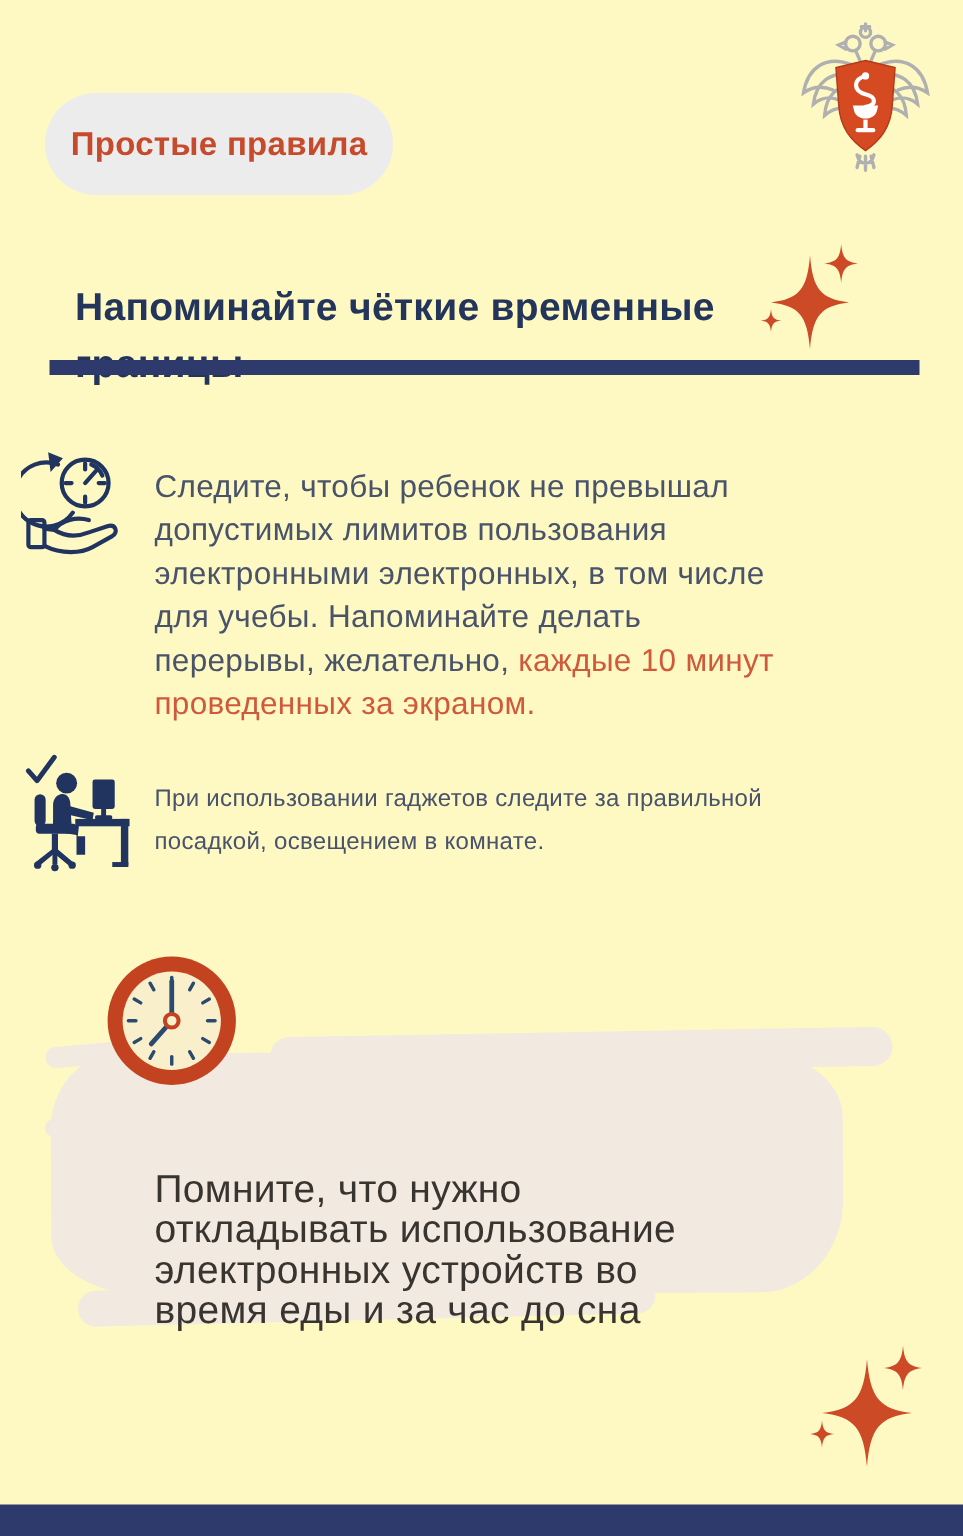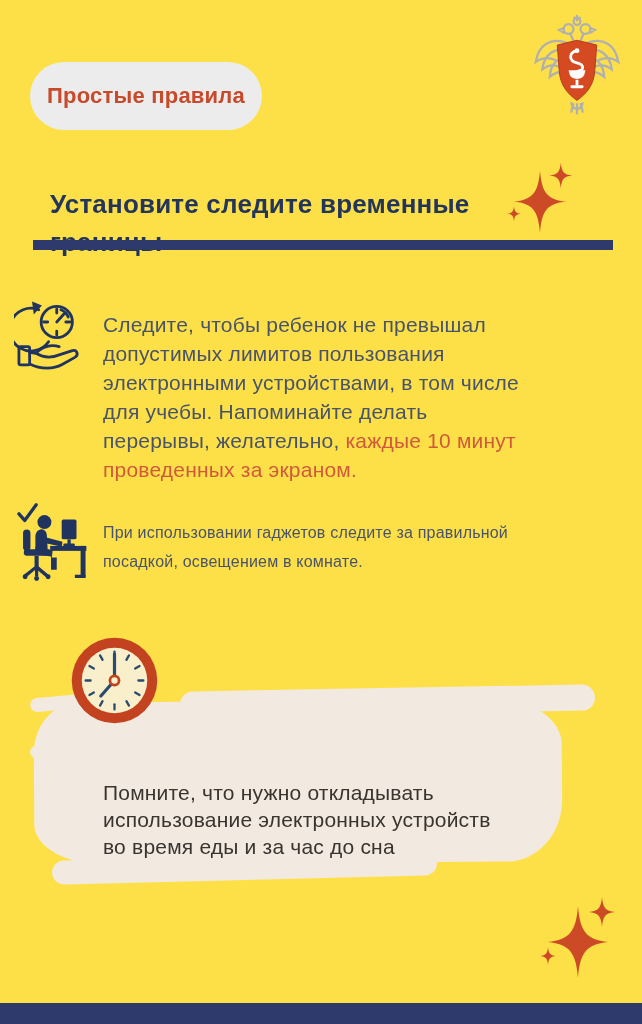--- a/index.html
+++ b/index.html
@@ -1,17 +1,17 @@
 <!DOCTYPE html>
 <html><head>
 <meta charset="utf-8">
 <style>
   html,body{margin:0;padding:0;background:#fff;}
   .page{
-    position:relative;width:642px;height:1024px;background:#fde047;
+    position:relative;width:642px;height:1024px;background:#fef9c3;
     font-family:"Liberation Sans", sans-serif;overflow:hidden;
   }
   
   .badge{
     position:absolute;left:30px;top:62px;width:232px;height:68px;
     background:#ececec;border-radius:34px;display:flex;align-items:center;justify-content:center;
   }
   .badge span{color:#c64b2c;font-size:22px;font-weight:bold;letter-spacing:.2px;}
   
   .emblem{position:absolute;left:530px;top:14px;width:94px;height:108px;}
@@ -39,21 +39,21 @@
   .blob{position:absolute;left:30px;top:688px;width:540px;height:198px;}
   .blob .b{position:absolute;background:#f2e9e0;}
   .blob .b1{left:150px;top:0;width:415px;height:26px;border-radius:13px;transform:rotate(-1deg);}
   .blob .b2{left:4px;top:13px;width:528px;height:162px;border-radius:45px 65px 55px 70px / 50px 45px 62px 40px;transform:rotate(-.4deg);}
   .blob .b3{left:22px;top:168px;width:385px;height:24px;border-radius:12px;transform:rotate(-1.4deg);}
   .blob .b4{left:0;top:6px;width:105px;height:14px;border-radius:7px;transform:rotate(-5deg);}
   .blob .b5{left:0;top:58px;width:66px;height:12px;border-radius:6px;}
   .clock{position:absolute;left:69px;top:635px;width:91px;height:91px;}
   .note-text{
     position:absolute;left:103px;top:740px;width:400px;
-    color:#38342f;font-size:21px;line-height:27px;letter-spacing:.2px;margin-top:39px;
+    color:#38342f;font-size:26px;line-height:27px;letter-spacing:.2px;margin-top:39px;
   }
   .sparkle-bottom{position:absolute;left:536px;top:894px;width:84px;height:90px;}
   .footer-bar{position:absolute;left:0;top:1003px;width:642px;height:21px;background:#2e3a6b;}
 </style>
 </head>
 <body>
 
 <div class="page">
 
   <div class="badge">
@@ -95,21 +95,21 @@
     <g>
       <path d="M41,60 L59,60 L58,64 C56,71 44,71 42,64 Z" fill="#ffffff"></path>
       <rect x="48.5" y="70" width="3" height="6" fill="#ffffff"></rect>
       <rect x="43" y="76" width="14" height="3" rx="1.5" fill="#ffffff"></rect>
       <path d="M50,39 C41,41 41,50 50,52 C58,54 58,60 50,61" stroke="#ffffff" stroke-width="3" fill="none" stroke-linecap="round"></path>
       <circle cx="50" cy="39" r="2.6" fill="#ffffff"></circle>
     </g>
   </svg>
 
   <h1 class="title">
-    <span>Установите следите временные</span>
+    <span>Напоминайте чёткие временные</span>
     <span>границы</span>
   </h1>
 
   <svg class="sparkle-top" viewBox="0 0 84 90">
     <use href="#sparkle-cluster"></use>
   </svg>
 
   <div class="divider"></div>
 
   <svg class="item-icon-1" viewBox="0 0 90 100">
@@ -118,21 +118,21 @@
       <path d="M52,17 v5 M68,33 h-5 M52,49 v-5 M36,33 h5"></path>
       <path d="M52,33 L61,23"></path>
       <path d="M57,18 A16,16 0 0 1 66,27"></path>
       <path d="M42,57 A26,26 0 1 1 30,18"></path>
       <rect x="6" y="63" width="13" height="22" rx="2"></rect>
       <path d="M19,84 C33,91 49,90 58,85 L74,76 C79,73 77,66 70,68 L55,73 C45,77 35,76 27,71 L19,70"></path>
       <path d="M27,71 C33,63 45,60 55,63"></path>
     </g>
     <polygon points="22,8 34,13 24,24" fill="#20345f"></polygon>
   </svg>
-  <p class="item-text-1"><span>Следите, чтобы ребенок не превышал допустимых лимитов пользования электронными устройствами, в том числе для учебы. Напоминайте делать перерывы, желательно, </span><span class="hl">каждые 10 минут проведенных за экраном.</span></p>
+  <p class="item-text-1"><span>Следите, чтобы ребенок не превышал допустимых лимитов пользования электронными электронных, в том числе для учебы. Напоминайте делать перерывы, желательно, </span><span class="hl">каждые 10 минут проведенных за экраном.</span></p>
 
   <svg class="item-icon-2" viewBox="0 0 90 100">
     <path d="M6,17 L13,25 L27,6" stroke="#20345f" stroke-width="4" fill="none" stroke-linecap="round" stroke-linejoin="round"></path>
     <g fill="#20345f">
       <circle cx="37" cy="27" r="8.5"></circle>
       <path d="M32,36 C28,37 26,41 26,45 L26,61 L41,61 L40,44 C40,39 37,35 32,36 Z"></path>
       <path d="M37,45 L59,51 L58,57 L36,52 Z"></path>
       <path d="M26,57 L47,62 L46,70 L52,70 L52,85 L45,85 L45,69 L26,66 Z"></path>
       <rect x="11" y="36" width="9" height="26" rx="4.5"></rect>
       <rect x="12" y="60" width="33" height="8" rx="3"></rect>

